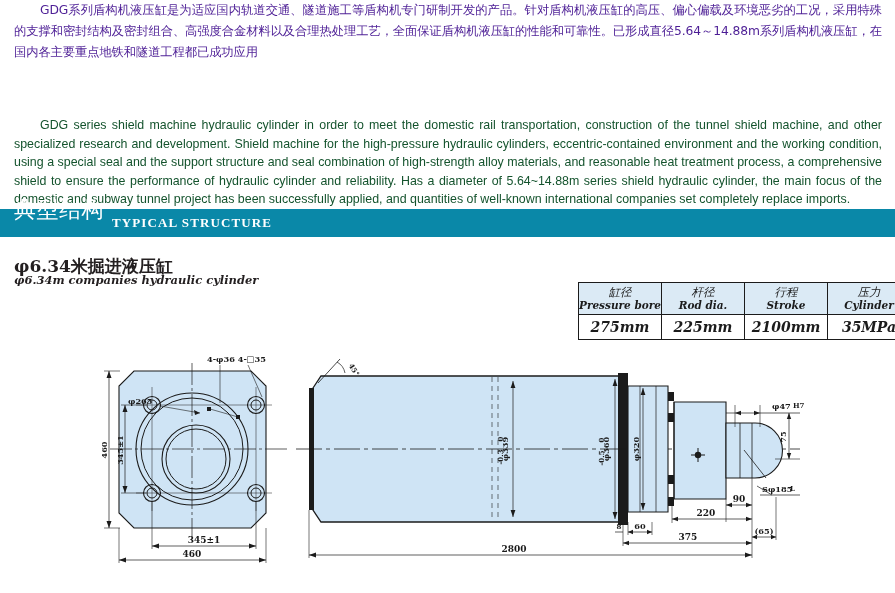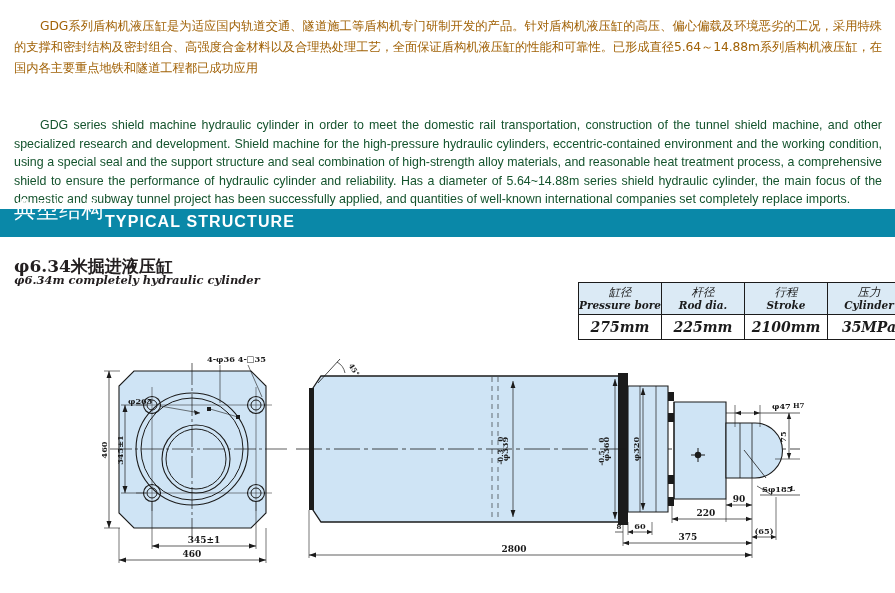--- a/index.html
+++ b/index.html
@@ -12,26 +12,26 @@
     height: 593px;
     position: relative;
     font-family: "Liberation Sans", sans-serif;
     overflow: hidden;
   }
 
   
   .para-cn {
     position: absolute;
     left: 14px;
-    top: 16px;
+    top: 0;
     width: 868px;
     font-family: "DejaVu Sans", sans-serif;
     font-size: 12.3px;
     line-height: 21px;
-    color: #a16207;
+    color: #4c1d95;
     text-align: justify;
     text-indent: 26px;
     letter-spacing: -0.1px;
   }
   .para-en {
     position: absolute;
     left: 14px;
     top: 68px;
     width: 868px;
     font-family: "Liberation Sans", sans-serif;
@@ -60,26 +60,26 @@
     font-family: "DejaVu Sans", sans-serif;
     font-size: 22px;
     font-weight: normal;
     color: #ffffff;
     line-height: 1;
     margin-left: 14px;
     margin-bottom: 16px;
     letter-spacing: 0.5px;
   }
   .section-bar .en {
-    font-family: Liberation Sans, sans-serif;
-    font-size: 16px;
+    font-family: Liberation Serif, serif;
+    font-size: 13px;
     font-weight: bold;
     color: #ffffff;
     letter-spacing: 1.1px;
-    margin-left: 1px;
+    margin-left: 8px;
     margin-bottom: 6px;
   }
 
   
   .subtitle-cn {
     position: absolute;
     left: 14px;
     top: 255px;
     font-family: "DejaVu Serif", serif;
     font-size: 17px;
@@ -180,21 +180,21 @@
 
 <div class="para-cn">GDG系列盾构机液压缸是为适应国内轨道交通、隧道施工等盾构机专门研制开发的产品。针对盾构机液压缸的高压、偏心偏载及环境恶劣的工况，采用特殊的支撑和密封结构及密封组合、高强度合金材料以及合理热处理工艺，全面保证盾构机液压缸的性能和可靠性。已形成直径5.64～14.88m系列盾构机液压缸，在国内各主要重点地铁和隧道工程都已成功应用</div>
 <div class="para-en">GDG series shield machine hydraulic cylinder in order to meet the domestic rail transportation, construction of the tunnel shield machine, and other specialized research and development. Shield machine for the high-pressure hydraulic cylinders, eccentric-contained environment and the working condition, using a special seal and the support structure and seal combination of high-strength alloy materials, and reasonable heat treatment process, a comprehensive shield to ensure the performance of hydraulic cylinder and reliability. Has a diameter of 5.64~14.88m series shield hydraulic cylinder, the main focus of the domestic and subway tunnel project has been successfully applied, and quantities of well-known international companies set completely replace imports.</div>
 
 <div class="section-bar">
   <span class="cn">典型结构</span>
   <span class="en">TYPICAL STRUCTURE</span>
 </div>
 
 <div class="subtitle-cn">φ6.34米掘进液压缸</div>
-<div class="subtitle-en">φ6.34m completely hydraulic cylinder</div>
+<div class="subtitle-en">φ6.34m companies hydraulic cylinder</div>
 
 <table class="spec-table">
   <thead>
     <tr>
       <th>
         <span class="hdr-cn">缸径</span>
         <span class="hdr-en">Pressure bore</span>
       </th>
       <th>
         <span class="hdr-cn">杆径</span>

